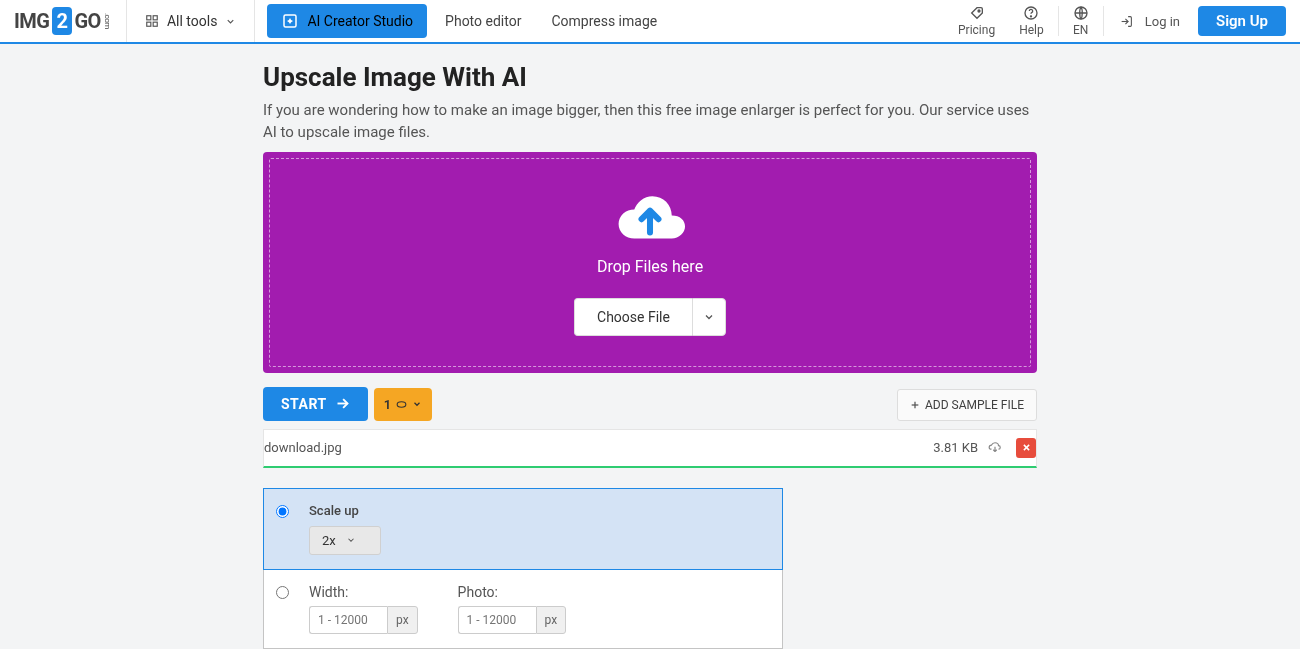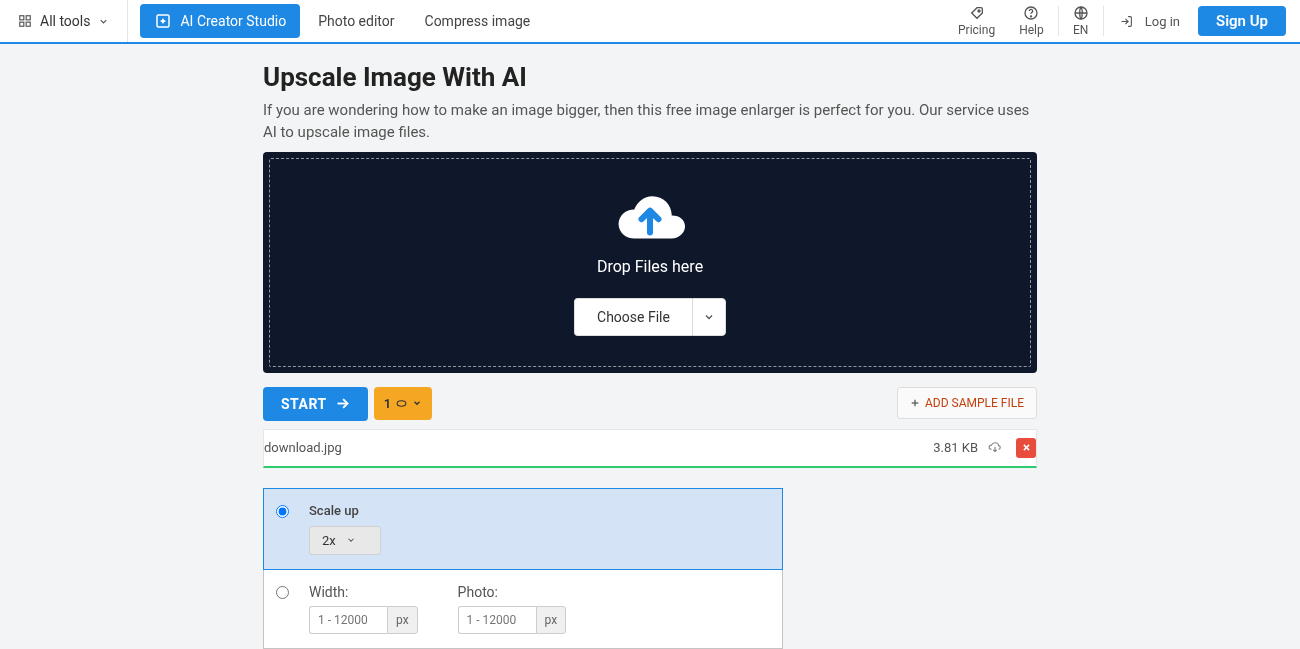--- a/index.html
+++ b/index.html
@@ -4,41 +4,41 @@
 <style>
 * { margin: 0; padding: 0; box-sizing: border-box; font-family: -apple-system, BlinkMacSystemFont, "Segoe UI", Roboto, Arial, sans-serif; }
 body { background: #f3f4f5; color: #333; font-size: 14px; }
 .topbar { background: #fff; height: 44px; display: flex; align-items: stretch; border-bottom: 2px solid #1e88e5; }
 .logo { display: flex; align-items: center; padding: 0 14px; font-weight: 700; font-size: 20px; color: #444; letter-spacing: -0.5px; border-right: 1px solid #e5e5e5; }
 .logo .boxed { background: #1e88e5; color: #fff; padding: 2px 5px; border-radius: 4px; margin: 0 2px; }
 .logo .sup { font-size: 8px; font-weight: 400; writing-mode: vertical-rl; margin-left: 2px; }
 .alltools { display: flex; align-items: center; gap: 8px; padding: 0 18px; border-right: 1px solid #e5e5e5; cursor: pointer; }
 .nav-left { display: flex; align-items: center; gap: 6px; padding-left: 12px; }
 .nav-btn { display: flex; align-items: center; gap: 8px; padding: 8px 14px; border-radius: 4px; font-size: 14px; cursor: pointer; }
-.nav-btn.primary { background: #1e88e5; color: #ffffff; }
+.nav-btn.primary { background: #1e88e5; color: #000000; }
 .nav-link { padding: 8px 12px; color: #444; cursor: pointer; font-size: 14px; }
 .nav-right { margin-left: auto; display: flex; align-items: stretch; }
 .nav-iconcol { display: flex; flex-direction: column; align-items: center; justify-content: center; padding: 0 12px; font-size: 12px; color: #555; cursor: pointer; gap: 2px; }
 .vdiv { width: 1px; background: #e5e5e5; margin: 6px 2px; }
 .login { display: flex; align-items: center; gap: 12px; padding: 0 14px; cursor: pointer; font-size: 13px; color: #555; }
 .signup { display: flex; align-items: center; background: #1e88e5; color: #fff; font-weight: 600; padding: 8px 18px; border-radius: 4px; margin: 6px 14px 6px 4px; cursor: pointer; font-size: 15px; }
 .page { max-width: 790px; margin: 0 auto; padding: 18px 8px 40px; }
 h1 { font-size: 26px; font-weight: 700; color: #222; margin-bottom: 8px; }
 .subtitle { color: #555; font-size: 15px; line-height: 1.45; margin-bottom: 8px; }
-.dropzone { background: #0f172a; border-radius: 4px; padding: 6px; }
+.dropzone { background: #a21caf; border-radius: 4px; padding: 6px; }
 .dropzone-inner { border: 1px dashed rgba(255,255,255,0.55); border-radius: 2px; padding: 30px 20px; display: flex; flex-direction: column; align-items: center; color: #fff; }
 .cloud { width: 82px; height: 58px; margin-bottom: 10px; }
 .drop-text { font-size: 16px; margin-bottom: 22px; }
 .choose-group { display: flex; }
 .choose-btn { background: #fff; color: #333; padding: 10px 22px; border-radius: 4px 0 0 4px; cursor: pointer; font-size: 14px; border: 1px solid #ddd; border-right: none; }
 .choose-drop { background: #fff; color: #333; padding: 10px 10px; border-radius: 0 4px 4px 0; border: 1px solid #ddd; cursor: pointer; display: flex; align-items: center; }
-.actionrow { display: flex; align-items: flex-start; margin-top: 14px; gap: 6px; }
+.actionrow { display: flex; align-items: flex-end; margin-top: 14px; gap: 6px; }
 .start-btn { background: #1e88e5; color: #fff; font-weight: 700; padding: 9px 18px; border-radius: 4px; cursor: pointer; display: flex; align-items: center; gap: 8px; font-size: 14px; letter-spacing: 0.5px; }
 .credits-btn { background: #f5a623; color: #333; padding: 9px 10px; border-radius: 4px; cursor: pointer; display: flex; align-items: center; gap: 4px; font-size: 13px; font-weight: 600; }
-.addsample { margin-left: auto; border: 1px solid #ddd; background: #fafafa; padding: 8px 12px; border-radius: 3px; font-size: 12px; color: #c2410c; cursor: pointer; display: flex; align-items: center; gap: 5px; }
+.addsample { margin-left: auto; border: 1px solid #ddd; background: #fafafa; padding: 8px 12px; border-radius: 3px; font-size: 12px; color: #404040; cursor: pointer; display: flex; align-items: center; gap: 5px; }
 .filerow { background: #fff; border: 1px solid #e5e5e5; border-bottom: 2px solid #2ecc71; padding: 8px 0; margin-top: 8px; display: flex; align-items: center; font-size: 13px; color: #555; }
 .filerow .size { margin-left: auto; margin-right: 10px; }
 .filerow .dl-icon { margin-right: 14px; color: #888; cursor: pointer; }
 .filerow .del { background: #e74c3c; color: #fff; width: 20px; height: 20px; border-radius: 3px; display: flex; align-items: center; justify-content: center; font-size: 11px; cursor: pointer; }
 .options { margin-top: 20px; width: 520px; }
 .optbox { border: 1px solid #c4c4c4; background: #fff; display: flex; align-items: flex-start; padding: 14px 12px; gap: 12px; margin-bottom: -1px; }
 .optbox.selected { background: #d4e3f5; border: 1px solid #1e88e5; z-index: 2; position: relative; }
 .optbox input[type=radio] { margin-top: 2px; }
 .optcontent { flex: 1; margin-left: 8px; }
 .optlabel { font-size: 13px; color: #444; margin-bottom: 8px; font-weight: 500; }
@@ -48,20 +48,26 @@
 .fieldlabel { font-size: 14px; color: #555; margin-bottom: 6px; }
 .inputgrp { display: flex; }
 .inputgrp input { width: 78px; padding: 6px 8px; border: 1px solid #ccc; border-right: none; border-radius: 3px 0 0 3px; font-size: 12px; color: #000000; }
 .inputgrp .unit { background: #f0f0f0; border: 1px solid #ccc; padding: 6px 8px; font-size: 12px; border-radius: 0 3px 3px 0; color: #666; }
 svg { display: block; }
 </style>
 </head>
 <body>
 
 <div class="topbar">
+  <div class="logo">
+    <span>IMG</span>
+    <span class="boxed">2</span>
+    <span>GO</span>
+    <span class="sup">.com</span>
+  </div>
   <div class="alltools">
     <svg width="14" height="14" viewBox="0 0 24 24" fill="none" stroke="#555" stroke-width="2">
         <rect x="3" y="3" width="7" height="7"></rect>
         <rect x="14" y="3" width="7" height="7"></rect>
         <rect x="3" y="14" width="7" height="7"></rect>
         <rect x="14" y="14" width="7" height="7"></rect>
       </svg>
     <span>All tools</span>
     <svg width="11" height="11" viewBox="0 0 24 24" fill="none" stroke="#555" stroke-width="2.5">
         <polyline points="6 9 12 15 18 9"></polyline>

